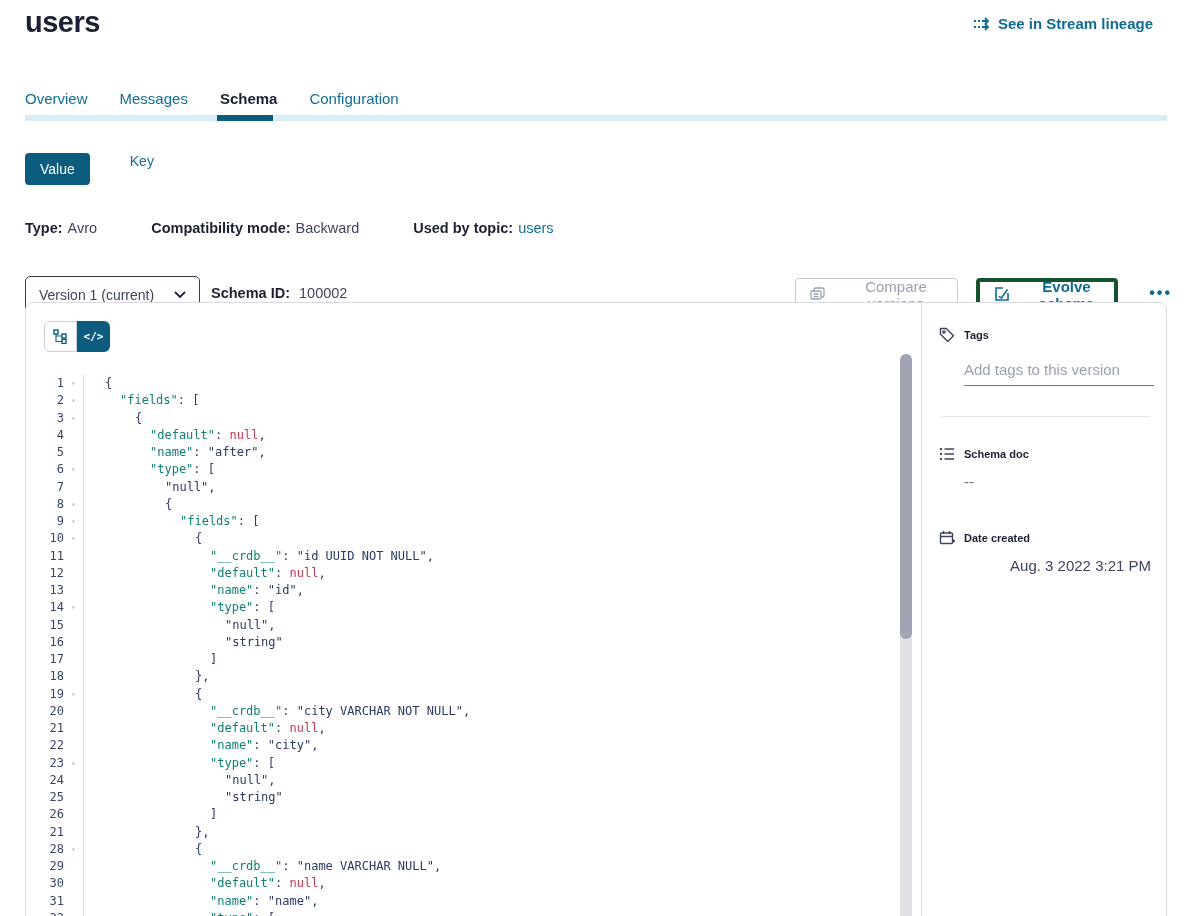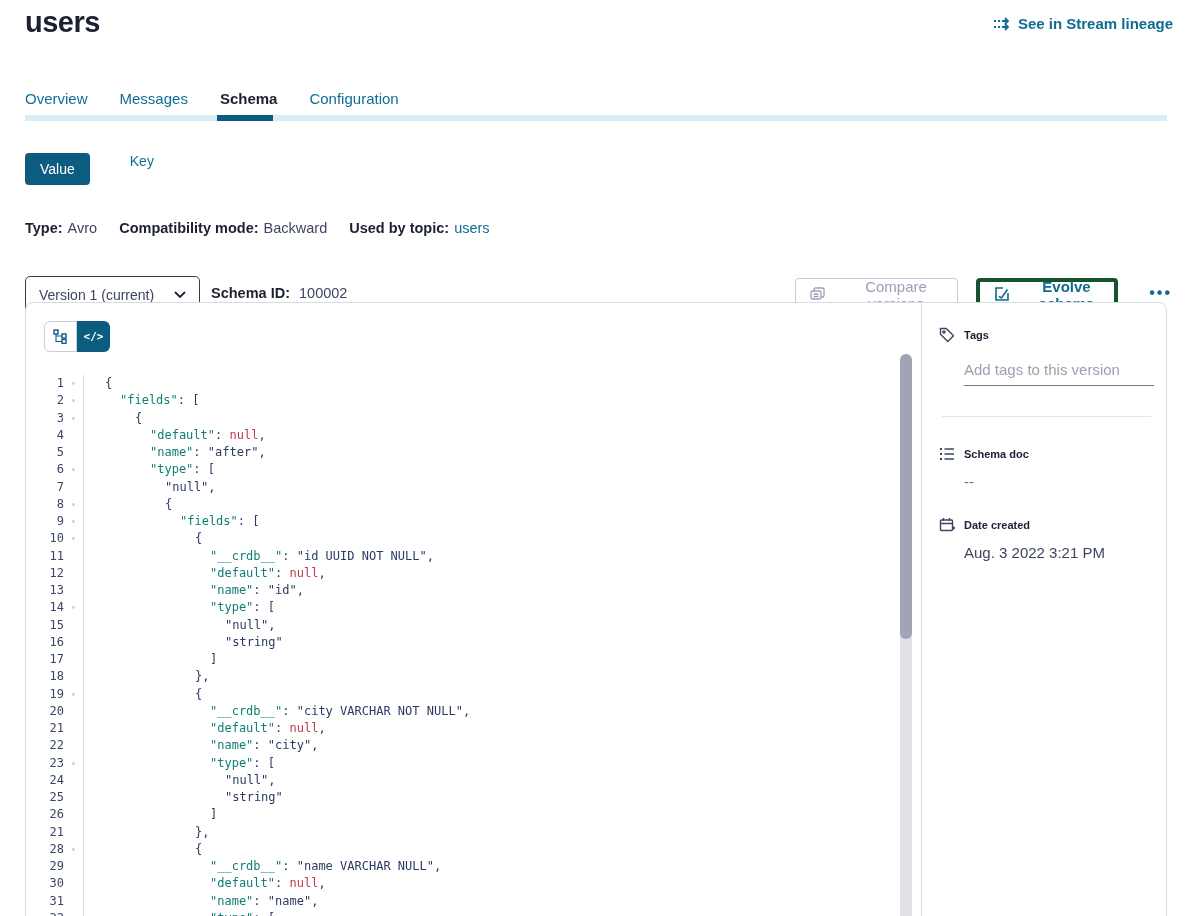--- a/index.html
+++ b/index.html
@@ -3,35 +3,35 @@
 <meta charset="utf-8">
 <style>
   * { margin:0; padding:0; box-sizing:border-box; }
   html,body { background:#ffffff; }
   .page {
     position:relative; width:1189px; height:916px; overflow:hidden;
     font-family:"Liberation Sans", sans-serif; color:#1c2033; background:#fff;
   }
   
   .page-title { position:absolute; left:25px; top:6px; font-size:29px; font-weight:700; letter-spacing:-0.5px; }
-  .lineage-link { position:absolute; right:16px; top:15px; display:flex; align-items:center; gap:7px;
+  .lineage-link { position:absolute; right:36px; top:15px; display:flex; align-items:center; gap:7px;
     color:#0f6b93; font-size:15px; font-weight:700; cursor:pointer; }
   
   .tabs { position:absolute; left:25px; top:90px; display:flex; gap:32px; font-size:15px; }
   .tab { color:#116e95; cursor:pointer; font-weight:400; }
   .tab.active { color:#1c2033; font-weight:600; }
   .tab-track { position:absolute; left:25px; top:115px; width:1142px; height:6px; background:#d8ecf4; }
   .tab-indicator { position:absolute; left:192px; top:0; width:56px; height:6px; background:#0b5d80; }
   
   .vk-row { position:absolute; left:25px; top:153px; display:flex; align-items:flex-start;gap:16px; }
   .value-btn { background:#0c5c80; color:#fff; font-size:14px; padding:8px 15px; border:none; border-radius:4px;
     font-family:inherit; cursor:pointer; }
   .key-btn { color:#116e95; font-size:14px; margin-left:24px; background:none; border:none; font-family:inherit; cursor:pointer; }
   
-  .meta-row { position:absolute; left:25px; top:220px; font-size:14.5px; display:flex; }
+  .meta-row { position:absolute; left:25px; top:220px; font-size:14.5px; display:flex;gap:32px; }
   .meta-row b { font-weight:700; color:#1c2033; }
   .meta-row .val { color:#3e4560; margin-left:5px; }
   .meta-row .pair { margin-right:22px; display:flex; }
   .meta-link { color:#116e95; margin-left:5px; cursor:pointer; }
   
   .version-row { position:absolute; left:25px; top:252px; width:1147px; height:37px;margin-top:24px; }
   .version-select { position:absolute; left:0; top:0; width:175px; height:37px; border:1px solid #353c52; border-radius:5px;
     background:#fff; display:flex; align-items:center; justify-content:space-between; padding:0 13px; cursor:pointer; }
   .version-select span { font-size:14px; color:#3e4560; }
   .schema-id { position:absolute; left:186px; top:9px; font-size:14.5px; }
@@ -71,21 +71,21 @@
     padding:24px 16px 0 17px; }
   .side-head { display:flex; align-items:center; gap:9px; font-size:11px; font-weight:700; color:#1c2033; }
   .side-head svg { flex:none; }
   .side-body { margin-left:25px; }
   .tags-input { margin-top:16px; width:190px; border:none; border-bottom:1px solid #70758c; background:transparent;
     font-size:15px; font-family:inherit; color:#3e4560; padding:2px 0 7px 0; outline:none; }
   .tags-input::placeholder { color:#9ca1b0; }
   .side-divider { border:none; border-top:1px solid #e4e6ec; margin:30px 0 0 3px; }
   .sec-doc { margin-top:29px; }
   .muted-val { font-size:15px; color:#6b7189; margin-top:11px; }
-  .sec-date { margin-top:27px; }
+  .sec-date { margin-top:40px;text-align:right; }
   .date-val { font-size:15px; color:#3e4560; margin-top:11px; }
 </style>
 </head>
 <body>
 
 <div class="page">
 
   <h1 class="page-title">users</h1>
 
   <div class="lineage-link">

